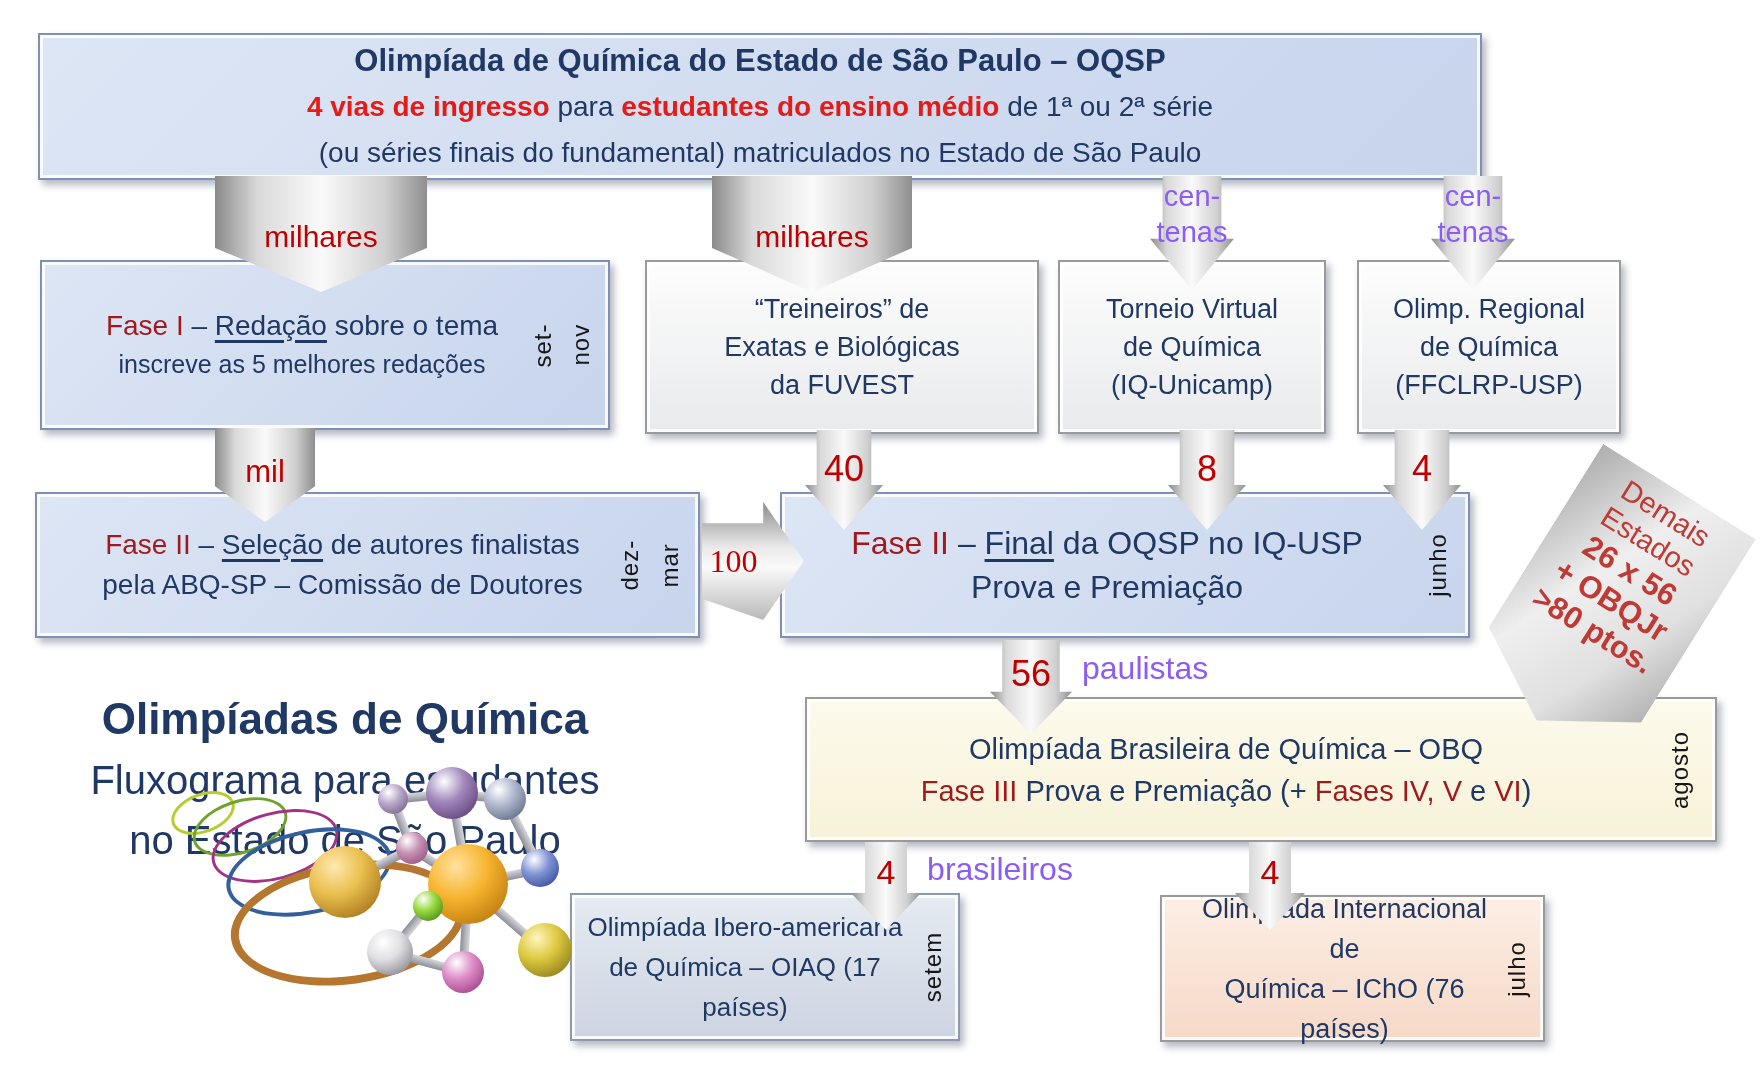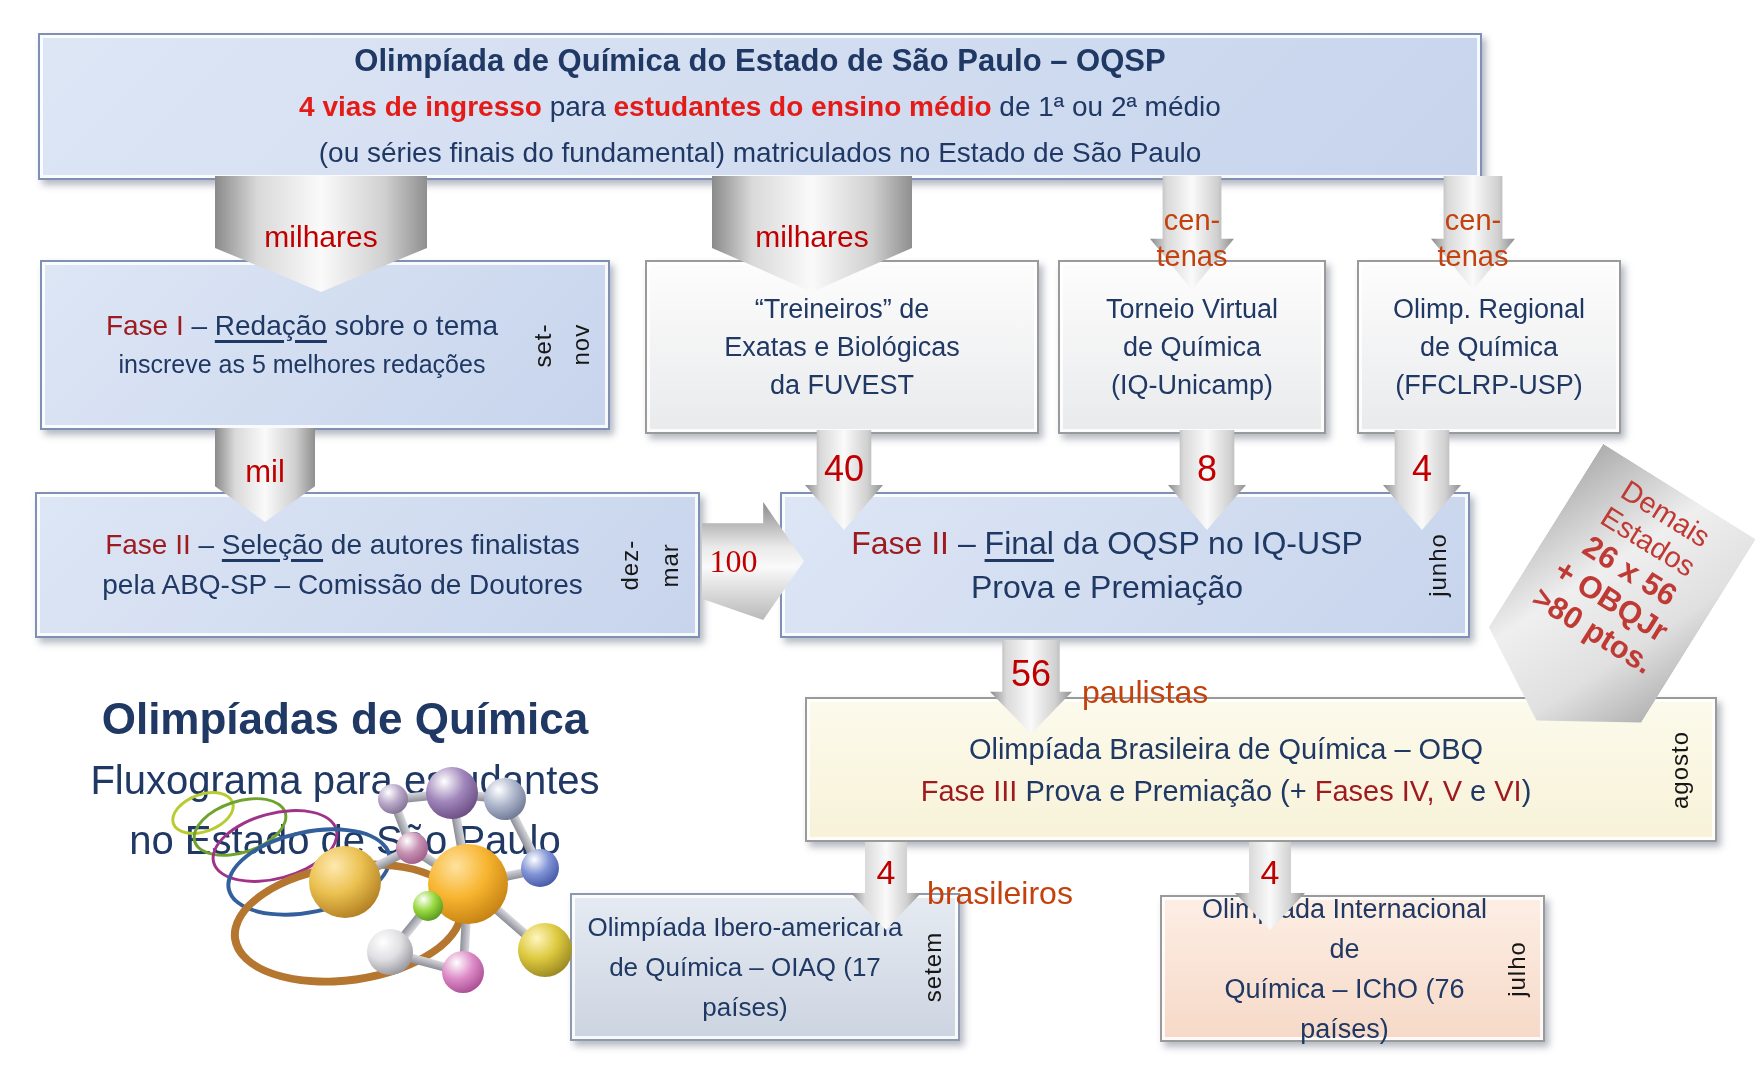--- a/index.html
+++ b/index.html
@@ -22,21 +22,21 @@
          writing-mode:vertical-rl;color:#161616;font-size:24px;letter-spacing:1px;z-index:4;}
   
   .arrow{position:absolute;z-index:3;filter:drop-shadow(3px 3px 2px rgba(0,0,0,.35));}
   .agrad{background:linear-gradient(90deg,#8a8a8a 0%,#d9d9d9 20%,#fafafa 50%,#d0d0d0 80%,#8f8f8f 100%);}
   .ribbon{clip-path:polygon(0 0,100% 0,100% 62%,50% 100%,0 62%);}
   .dhead{clip-path:polygon(15% 0,85% 0,85% 55%,100% 55%,50% 100%,0 55%,15% 55%);}
   .dhead-sm{clip-path:polygon(20% 0,80% 0,80% 58%,100% 58%,50% 100%,0 58%,20% 58%);}
   .rhead{clip-path:polygon(0 18%,60% 18%,60% 0,100% 50%,60% 100%,0 82%);
          background:linear-gradient(180deg,#8a8a8a 0%,#e9e9e9 38%,#fafafa 55%,#b9b9b9 100%);}
   .alabel{position:absolute;width:100%;text-align:center;color:#c00000;z-index:5;}
-  .redtxt{position:absolute;color:#c2410c;z-index:5;margin-top:24px;}
+  .redtxt{position:absolute;color:#8b5cf6;z-index:5;}
   
   #demais{position:absolute;left:1518px;top:471px;width:180px;height:270px;z-index:3;
           transform:rotate(32deg);clip-path:polygon(0 0,100% 0,100% 80%,50% 100%,0 80%);
           background:linear-gradient(115deg,#aeaeae 0%,#efefef 38%,#e0e0e0 68%,#a5a5a5 100%);
           text-align:center;color:#c03a35;padding-top:10px;box-sizing:border-box;}
   #demais div{line-height:1.13;}
   .dm-reg{font-size:29px;}
   .dm-b{font-size:31px;font-weight:bold;}
   
   .ring{position:absolute;border-radius:50%;z-index:1;}
@@ -44,21 +44,21 @@
         background:linear-gradient(180deg,#d8d8de 0%,#8d8d97 100%);}
   .sph{position:absolute;border-radius:50%;z-index:3;}
 </style>
 </head>
 <body>
 
 <div id="canvas">
 
   <div class="box blue" style="left:38px;top:33px;width:1440px;height:143px;font-size:28px;line-height:46px;">
     <div style="font-weight:bold;font-size:31px;">Olimpíada de Química do Estado de São Paulo – OQSP</div>
-    <div><span style="color:#e41b17;font-weight:bold;">4 vias de ingresso</span><span class="navy"> para </span><span style="color:#e41b17;font-weight:bold;">estudantes do ensino médio</span><span class="navy"> de 1ª ou 2ª médio</span></div>
+    <div><span style="color:#e41b17;font-weight:bold;">4 vias de ingresso</span><span class="navy"> para </span><span style="color:#e41b17;font-weight:bold;">estudantes do ensino médio</span><span class="navy"> de 1ª ou 2ª série</span></div>
     <div>(ou séries finais do fundamental) matriculados no Estado de São Paulo</div>
   </div>
 
   <div class="arrow agrad ribbon" style="left:215px;top:176px;width:212px;height:116px;">
     <div class="alabel" style="top:38%;font-size:30px;">milhares</div>
   </div>
   <div class="arrow agrad ribbon" style="left:712px;top:176px;width:200px;height:116px;">
     <div class="alabel" style="top:38%;font-size:30px;">milhares</div>
   </div>
   <div class="arrow agrad dhead" style="left:1150px;top:176px;width:84px;height:114px;"></div>

